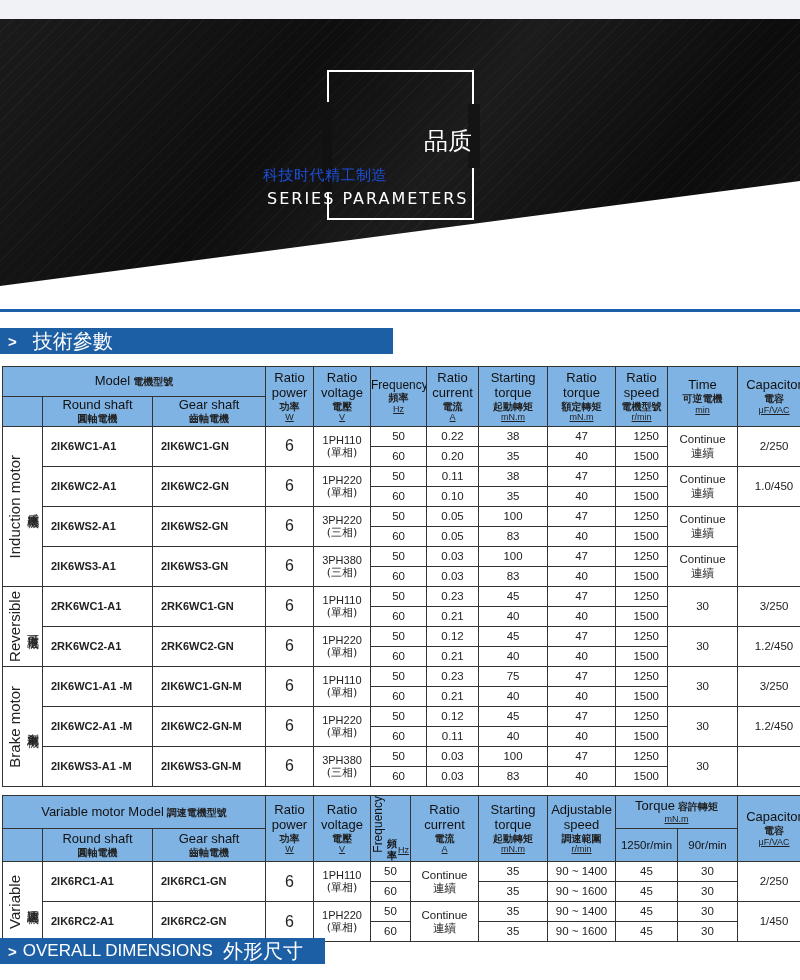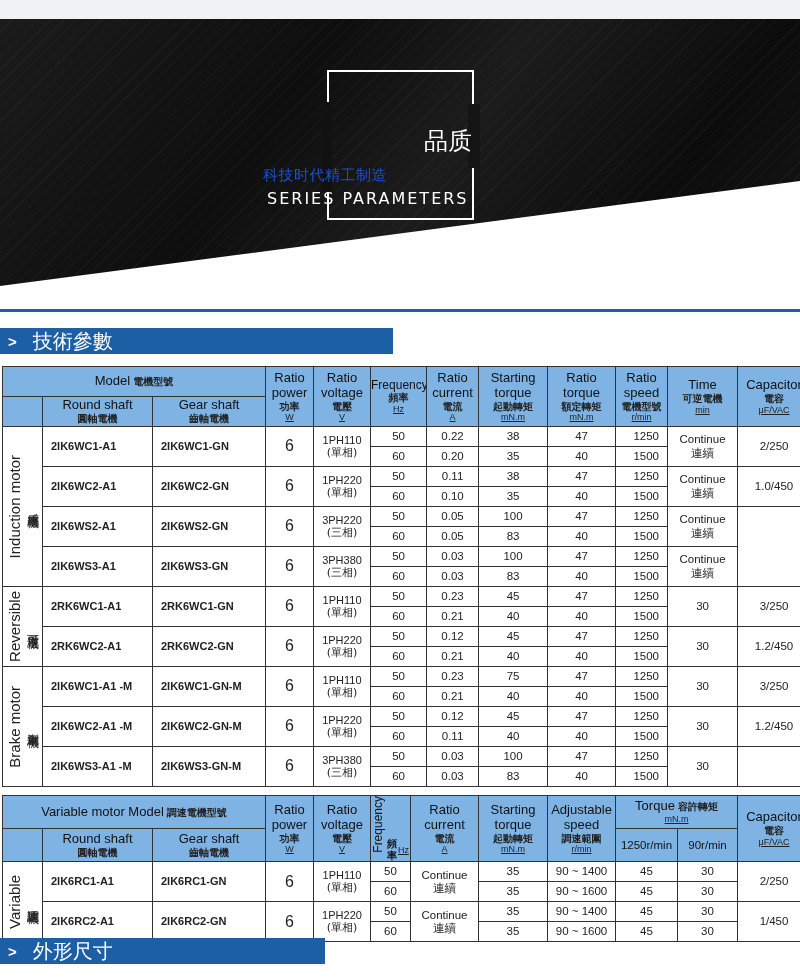--- a/index.html
+++ b/index.html
@@ -474,14 +474,15 @@
         <td class="num">35</td>
         <td class="num">90 ~ 1600</td>
         <td class="num">45</td>
         <td class="num">30</td>
       </tr>
     </tbody>
 </table>
 
 <div class="section-bar" style="top:938px;width:325px;">
   <span class="arrow">&gt;</span>
+  <span>OVERALL DIMENSIONS</span>
   <span class="cn">外形尺寸</span>
 </div>
 
 </body></html>

